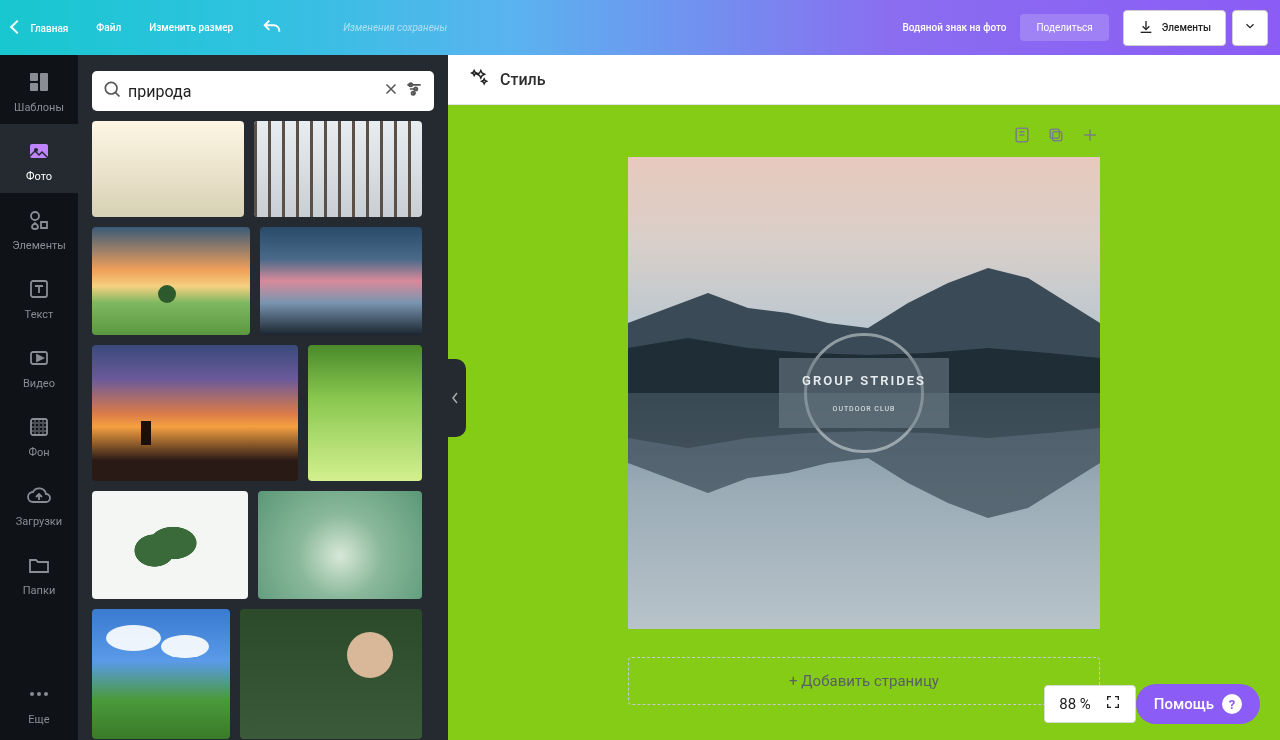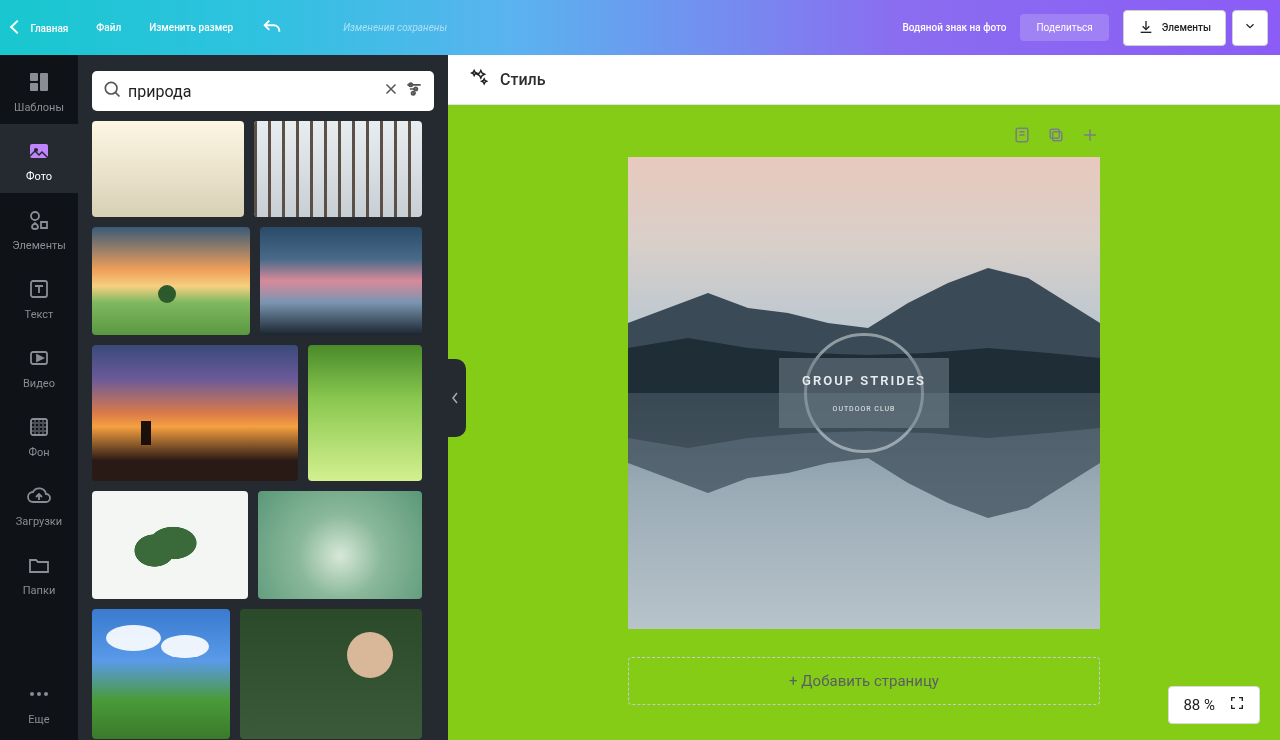--- a/index.html
+++ b/index.html
@@ -333,17 +333,21 @@
 
       <div class="zoom-bar">
         <div class="zoom-box">
           <span>88 %</span>
           <span class="fs-icon">
             <svg width="16" height="16" viewBox="0 0 24 24" fill="none" stroke="currentColor" stroke-width="2">
                 <path d="M4 9V4h5M20 9V4h-5M4 15v5h5M20 15v5h-5"></path>
               </svg>
           </span>
         </div>
+        <div class="help-btn">
+          <span>Помощь</span>
+          <span class="help-q">?</span>
+        </div>
       </div>
     </div>
   </div>
 
 </div>
 
 </body></html>

